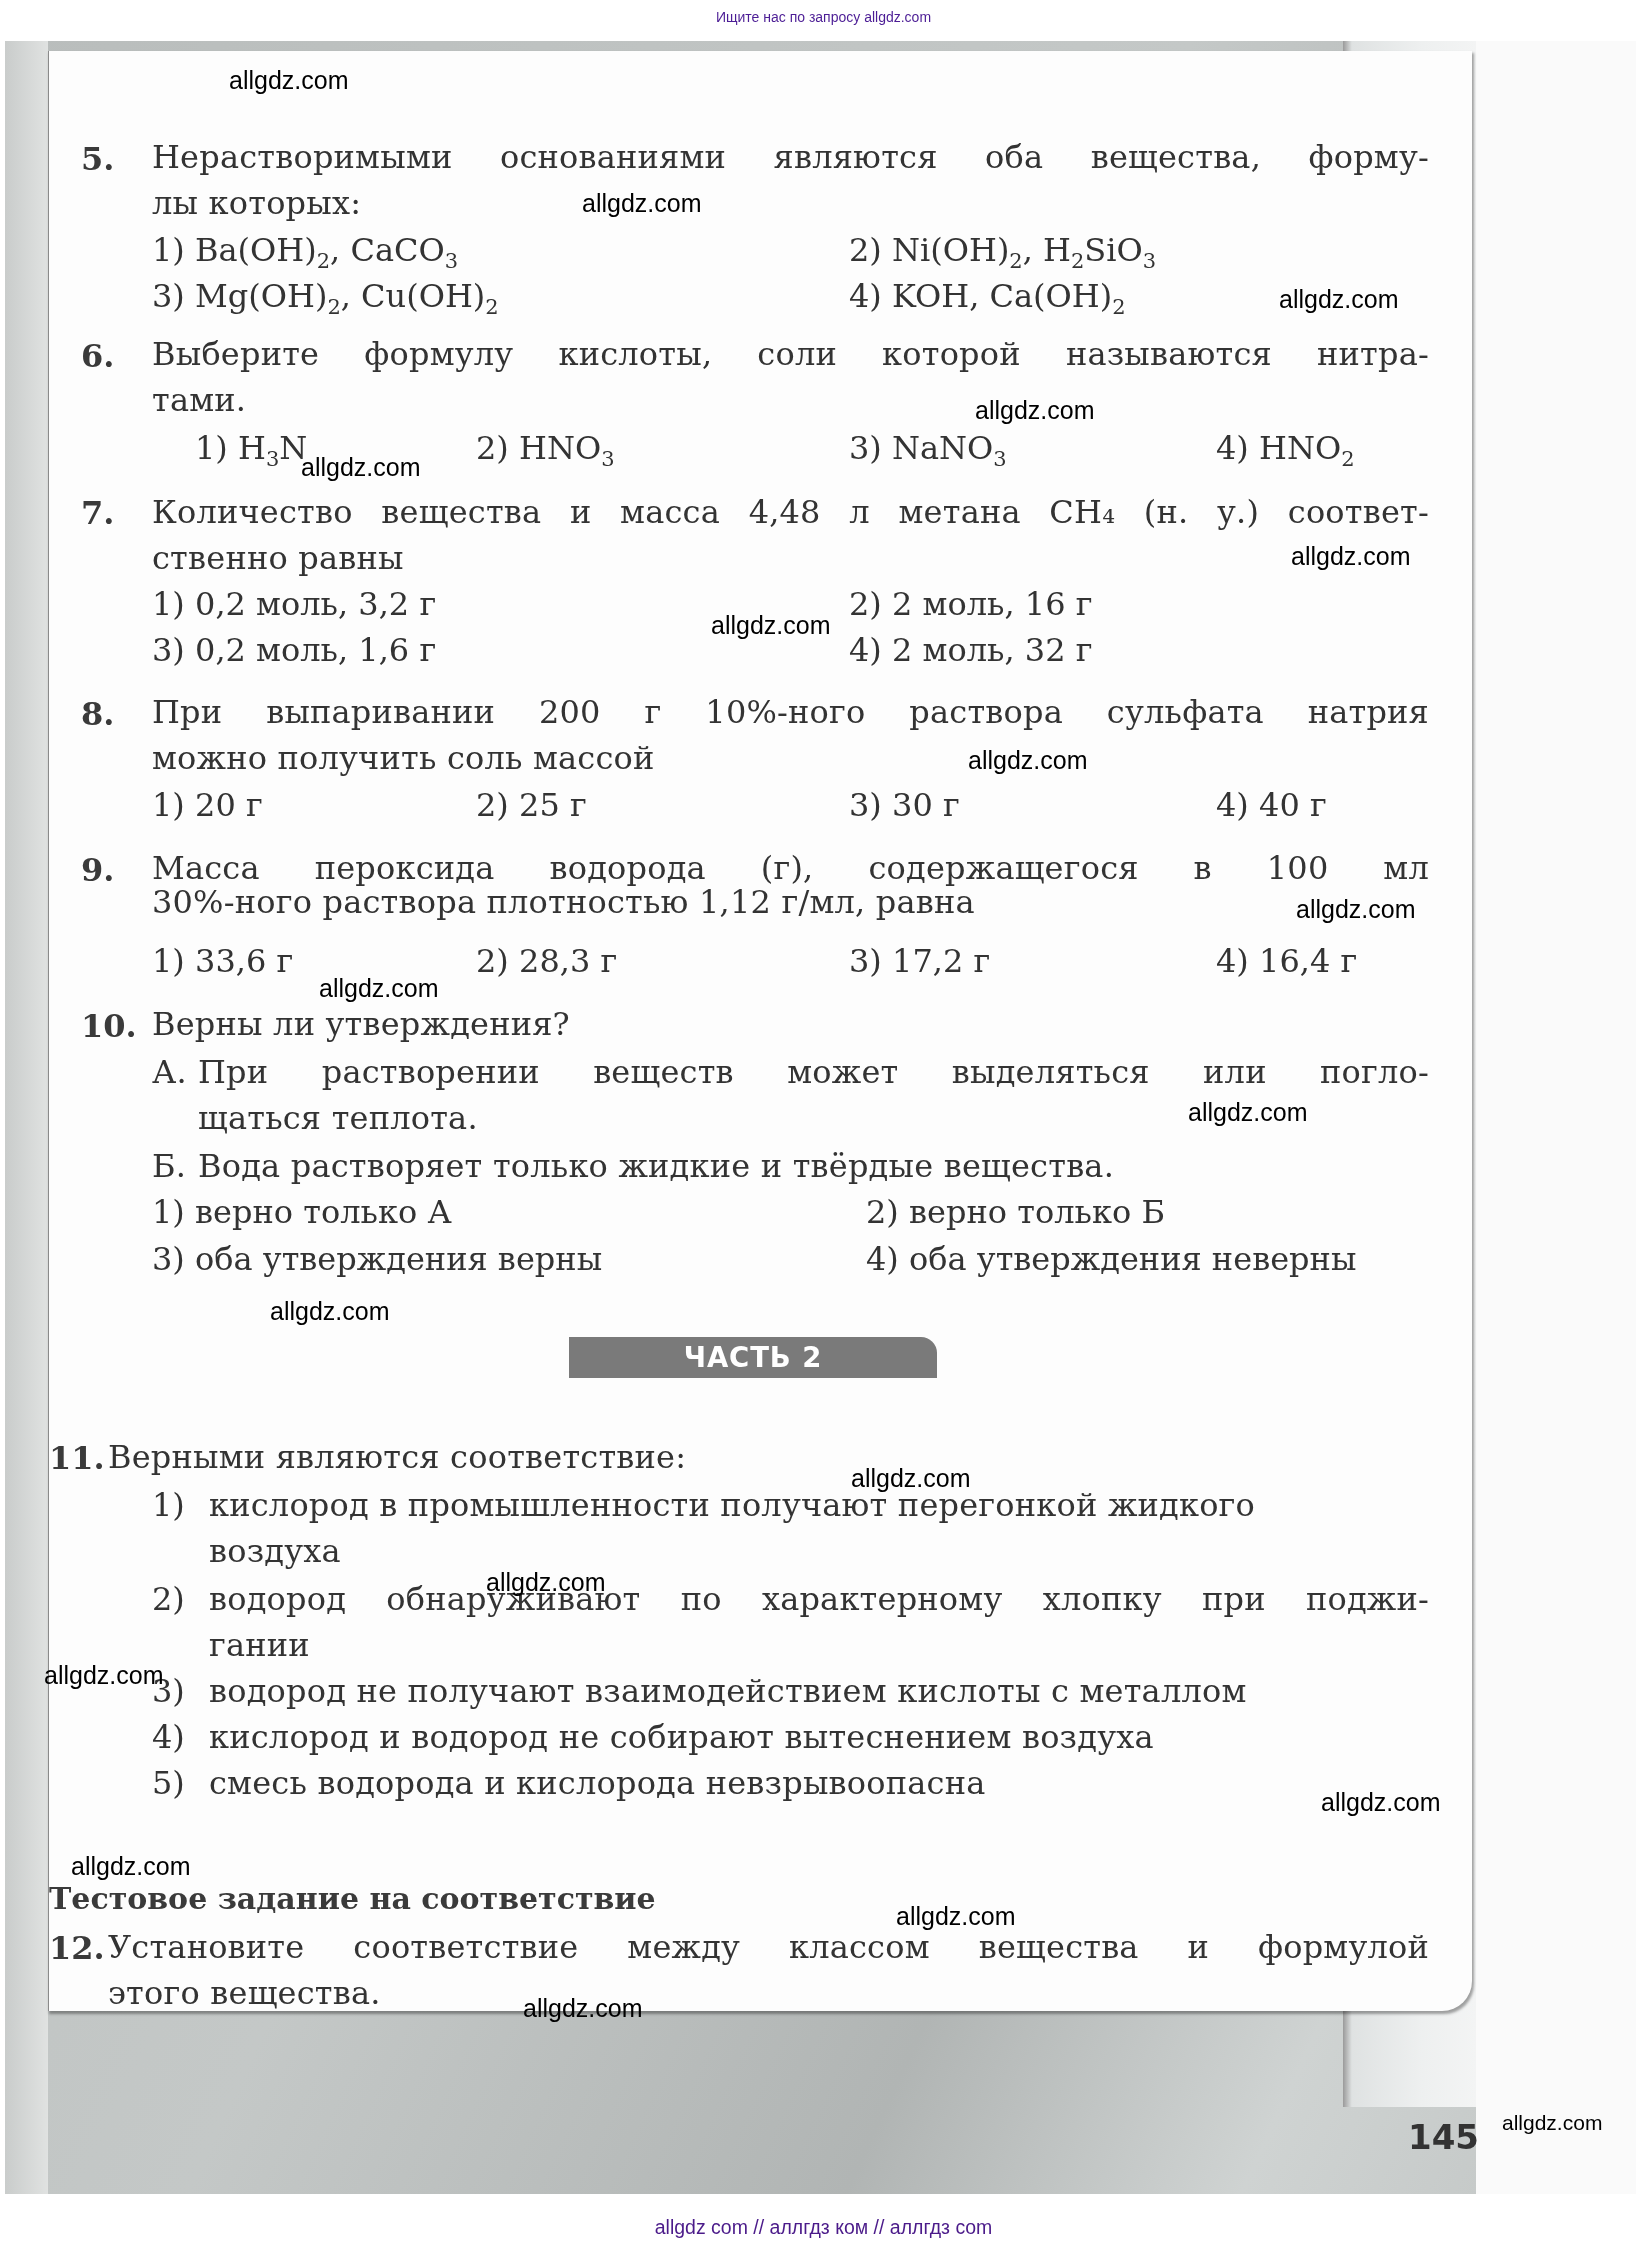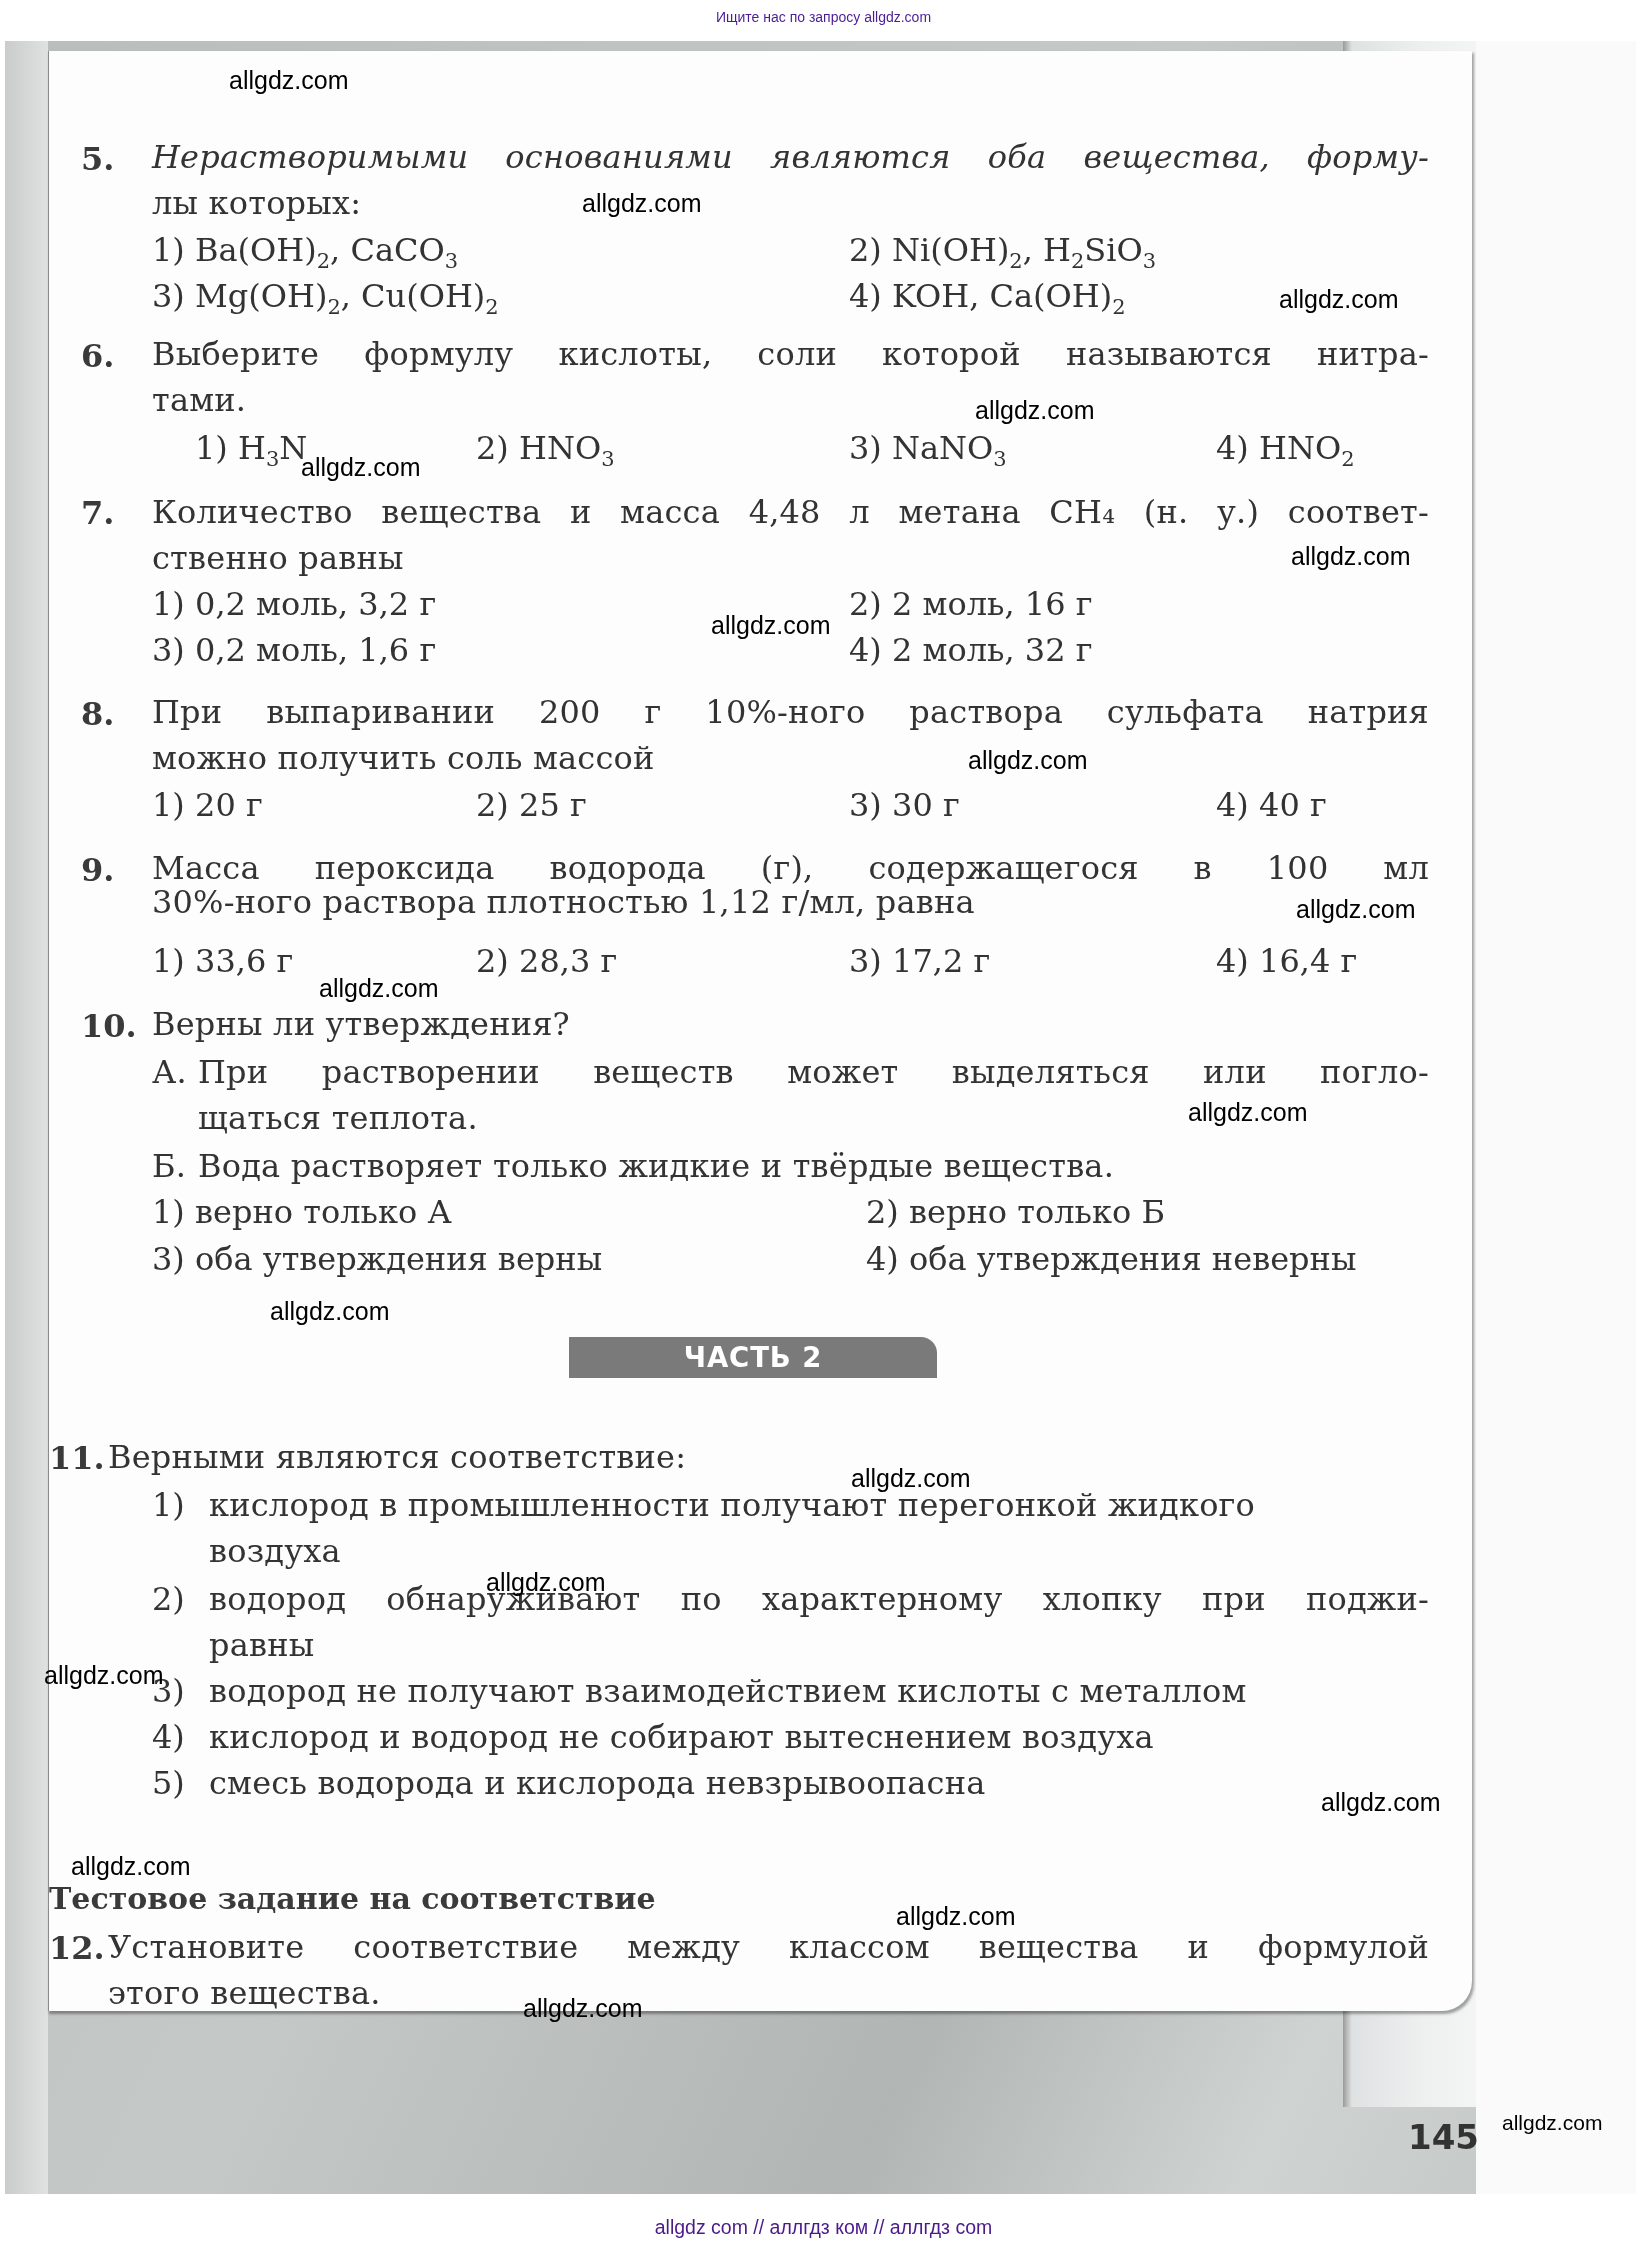--- a/index.html
+++ b/index.html
@@ -86,21 +86,21 @@
 <div class="scan-bg">
   <div class="left-strip"></div>
   <div class="right-edge"></div>
   <div class="right-white"></div>
 </div>
 
 <div class="page">
 
   <div class="q" style="top:0;">
     <span class="num" style="left:32px;top:89px;">5.</span>
-    <div class="line justify" style="left:103px;top:83px;width:1277px;font-style:italic;">Нерастворимыми основаниями являются оба вещества, форму-</div>
+    <div class="line justify" style="left:103px;top:83px;width:1277px;">Нерастворимыми основаниями являются оба вещества, форму-</div>
     <div class="line" style="left:103px;top:129px;">лы которых:</div>
     <div class="opt" style="left:103px;top:176px;"><span>1)</span> Ba(OH)<sub>2</sub>, CaCO<sub>3</sub></div>
     <div class="opt" style="left:800px;top:176px;"><span>2)</span> Ni(OH)<sub>2</sub>, H<sub>2</sub>SiO<sub>3</sub></div>
     <div class="opt" style="left:103px;top:222px;"><span>3)</span> Mg(OH)<sub>2</sub>, Cu(OH)<sub>2</sub></div>
     <div class="opt" style="left:800px;top:222px;"><span>4)</span> KOH, Ca(OH)<sub>2</sub></div>
   </div>
 
   <div class="q" style="top:0;">
     <span class="num" style="left:32px;top:286px;">6.</span>
     <div class="line justify" style="left:103px;top:280px;width:1277px;">Выберите формулу кислоты, соли которой называются нитра-</div>
@@ -161,21 +161,21 @@
   <div class="q" style="top:0;">
     <span class="num" style="left:0px;top:1388px;">11.</span>
     <div class="line" style="left:59px;top:1383px;">Верными являются соответствие:</div>
 
     <div class="opt" style="left:103px;top:1431px;">1)</div>
     <div class="line" style="left:160px;top:1431px;">кислород в промышленности получают перегонкой жидкого</div>
     <div class="line" style="left:160px;top:1477px;">воздуха</div>
 
     <div class="opt" style="left:103px;top:1525px;">2)</div>
     <div class="line justify" style="left:160px;top:1525px;width:1220px;">водород обнаруживают по характерному хлопку при поджи-</div>
-    <div class="line" style="left:160px;top:1571px;">равны</div>
+    <div class="line" style="left:160px;top:1571px;">гании</div>
 
     <div class="opt" style="left:103px;top:1617px;">3)</div>
     <div class="line" style="left:160px;top:1617px;">водород не получают взаимодействием кислоты с металлом</div>
 
     <div class="opt" style="left:103px;top:1663px;">4)</div>
     <div class="line" style="left:160px;top:1663px;">кислород и водород не собирают вытеснением воздуха</div>
 
     <div class="opt" style="left:103px;top:1709px;">5)</div>
     <div class="line" style="left:160px;top:1709px;">смесь водорода и кислорода невзрывоопасна</div>
   </div>

